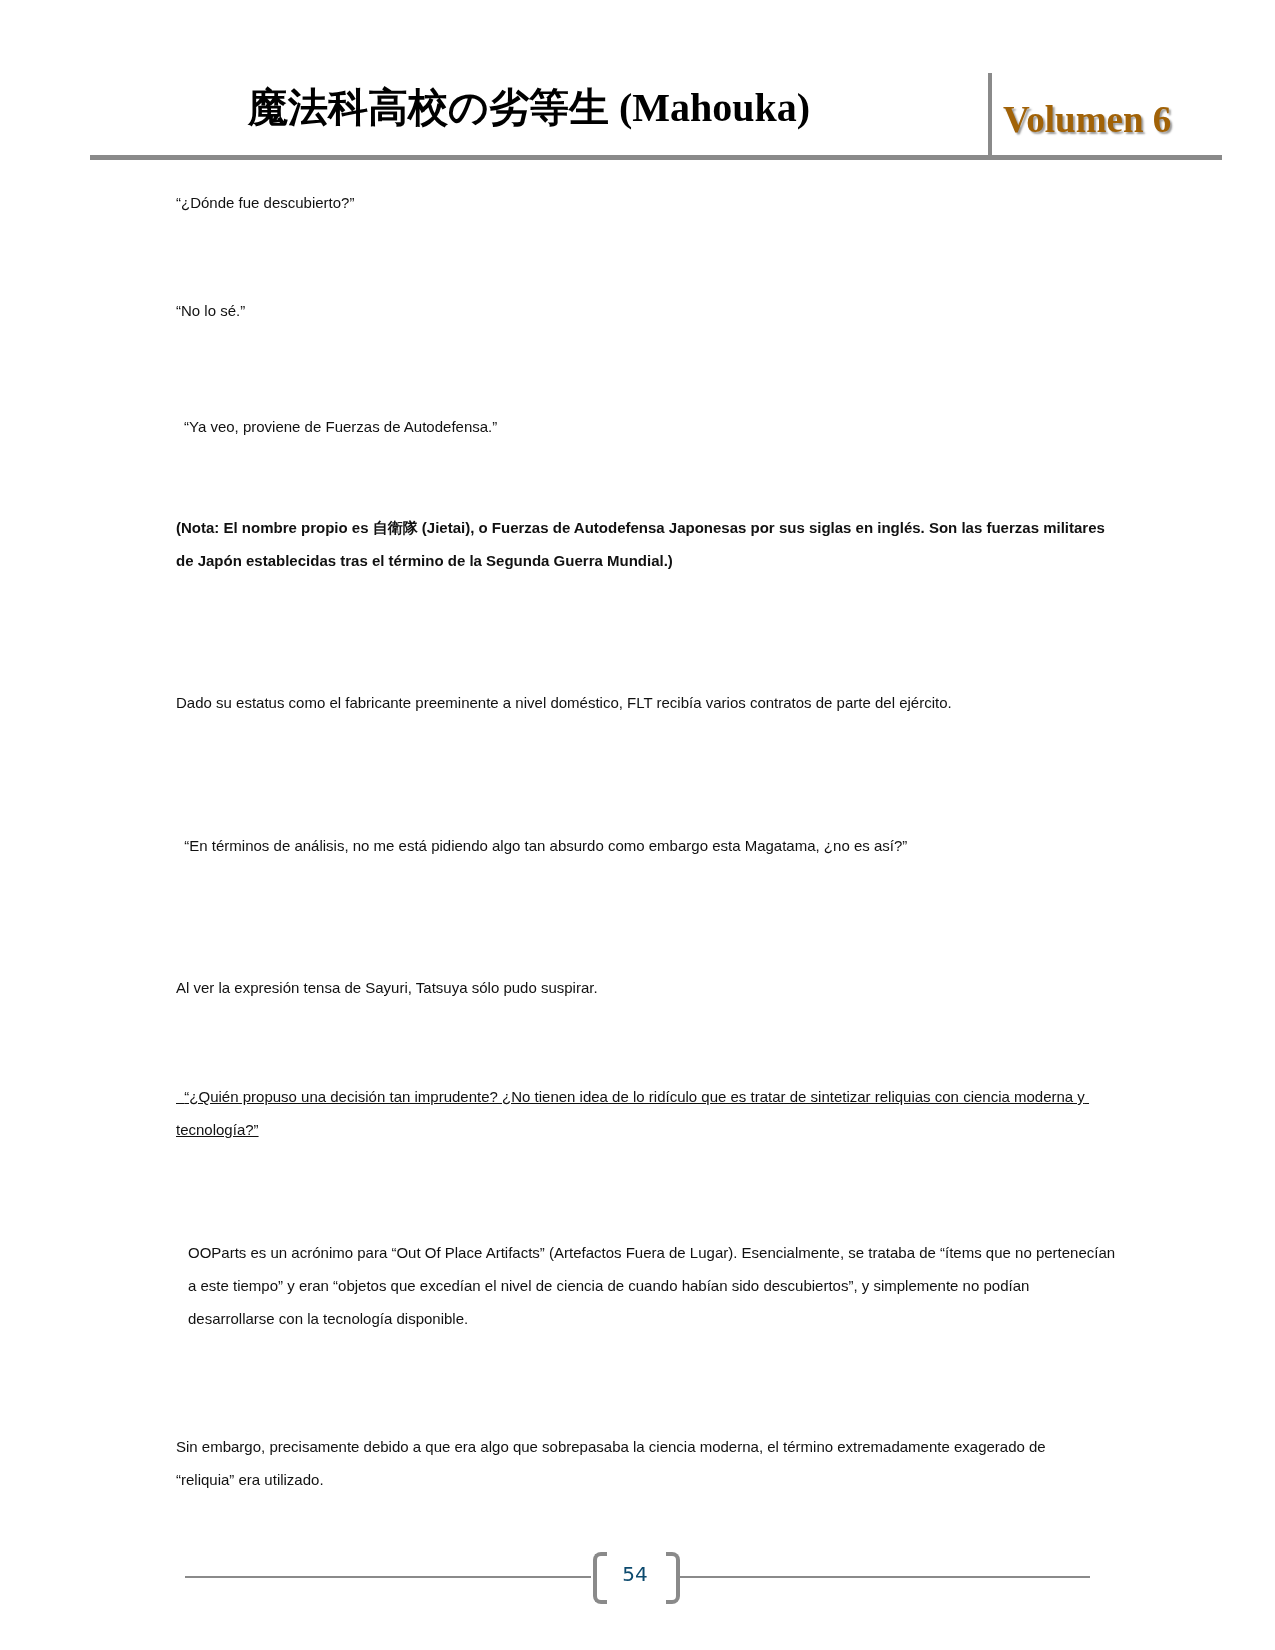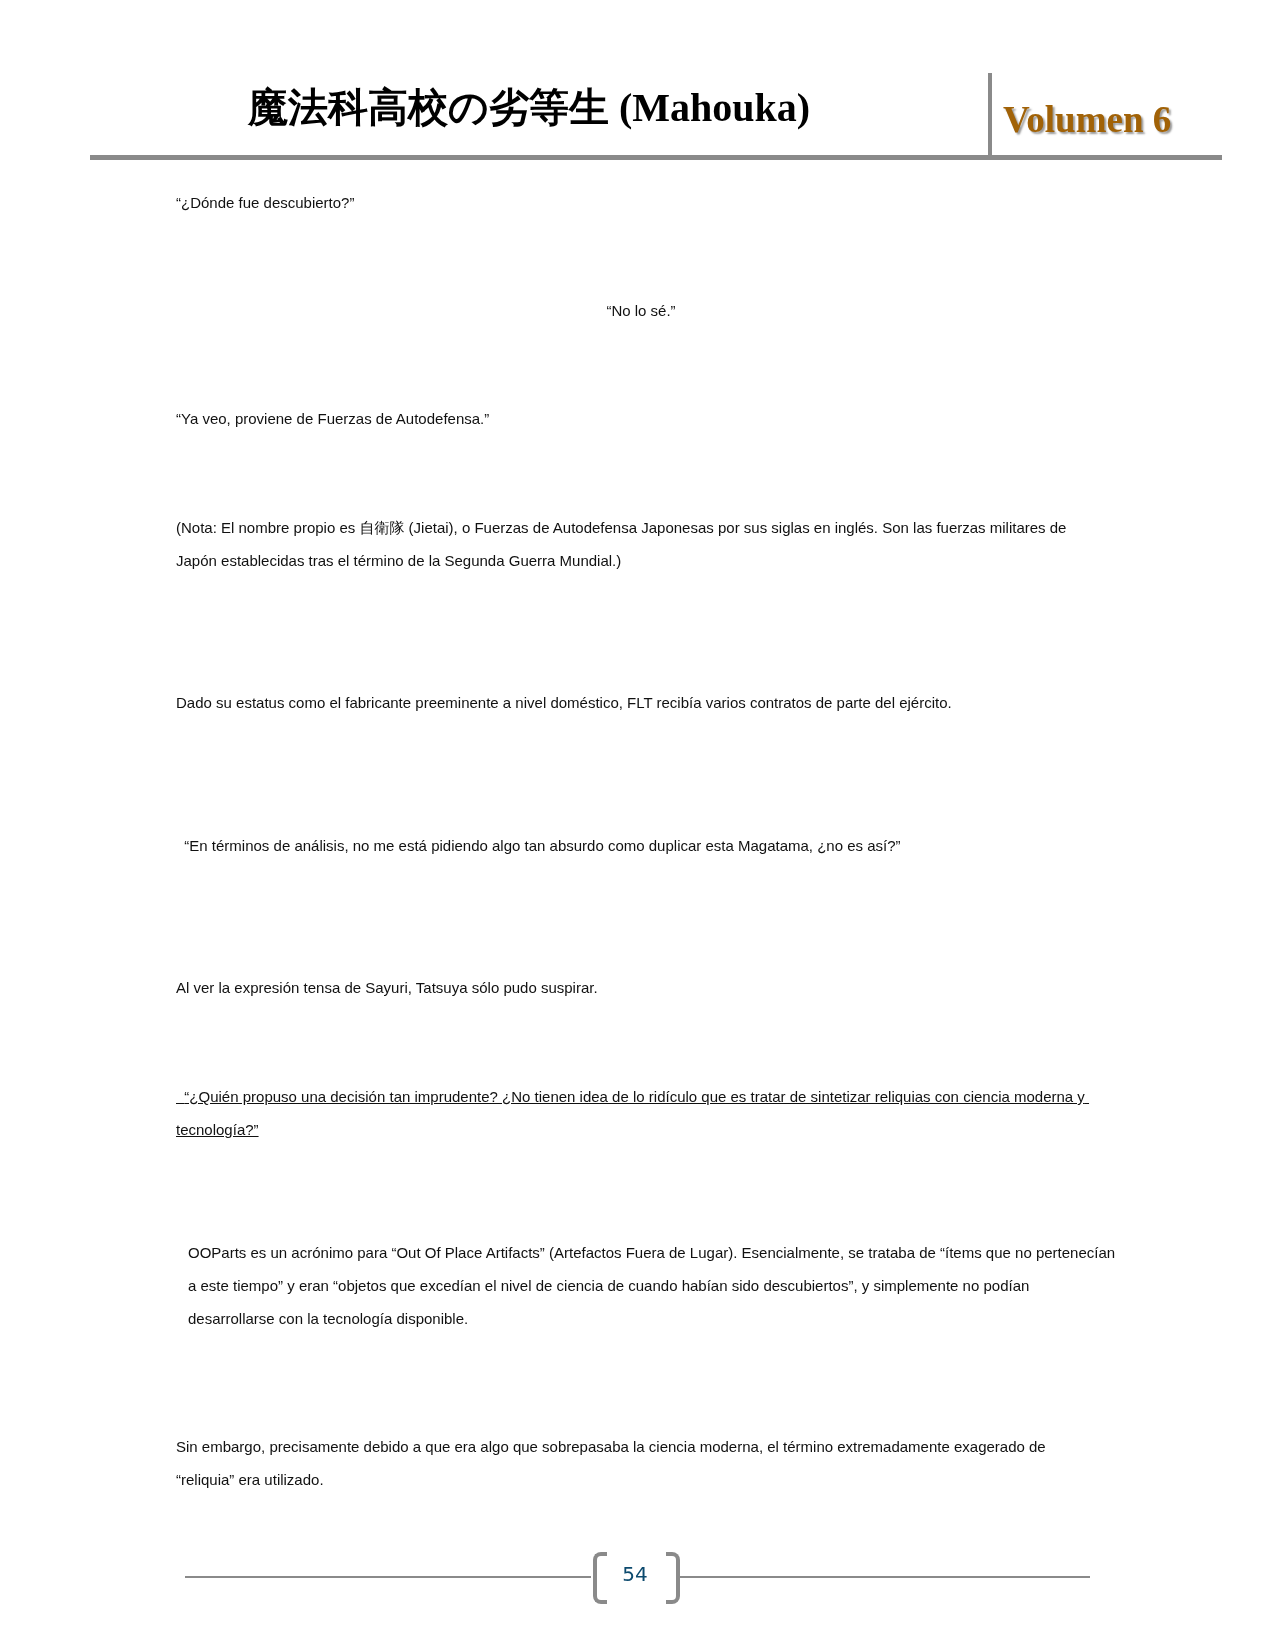--- a/index.html
+++ b/index.html
@@ -23,25 +23,25 @@
 
 <div>
   <div class="header-title">魔法科高校の劣等生 (Mahouka)</div>
   <div class="header-vsep"></div>
   <div class="header-vol">Volumen 6</div>
   <div class="header-rule"></div>
 </div>
 
 <div class="page-body">
   <p class="para" style="top:186px;margin:0;">“¿Dónde fue descubierto?”</p>
-  <p class="para" style="top:294px;margin:0;text-align:center;">“No lo sé.”</p>
-  <p class="para" style="top:402px;margin:0;">“Ya veo, proviene de Fuerzas de Autodefensa.”</p>
-  <p class="para" style="top:511px;margin:0;">(Nota: El nombre propio es 自衛隊 (Jietai), o Fuerzas de Autodefensa Japonesas por sus siglas en inglés. Son las fuerzas militares de Japón establecidas tras el término de la Segunda Guerra Mundial.)</p>
+  <p class="para" style="top:294px;margin:0;">“No lo sé.”</p>
+  <p class="para" style="top:402px;margin:8px;">“Ya veo, proviene de Fuerzas de Autodefensa.”</p>
+  <p class="para" style="top:511px;margin:0;font-weight:bold;">(Nota: El nombre propio es 自衛隊 (Jietai), o Fuerzas de Autodefensa Japonesas por sus siglas en inglés. Son las fuerzas militares de Japón establecidas tras el término de la Segunda Guerra Mundial.)</p>
   <p class="para" style="top:686px;margin:0;">Dado su estatus como el fabricante preeminente a nivel doméstico, FLT recibía varios contratos de parte del ejército.</p>
-  <p class="para" style="top:829px;margin:0;white-space:pre-wrap;">  “En términos de análisis, no me está pidiendo algo tan absurdo como duplicar esta Magatama, ¿no es así?”</p>
+  <p class="para" style="top:829px;margin:0;white-space:pre-wrap;">  “En términos de análisis, no me está pidiendo algo tan absurdo como embargo esta Magatama, ¿no es así?”</p>
   <p class="para" style="top:971px;margin:0;">Al ver la expresión tensa de Sayuri, Tatsuya sólo pudo suspirar.</p>
   <p class="para" style="top:1080px;margin:0;white-space:pre-wrap;text-decoration:underline;">  “¿Quién propuso una decisión tan imprudente? ¿No tienen idea de lo ridículo que es tratar de sintetizar reliquias con ciencia moderna y tecnología?”</p>
   <p class="para" style="top:1224px;margin:12px;">OOParts es un acrónimo para “Out Of Place Artifacts” (Artefactos Fuera de Lugar). Esencialmente, se trataba de “ítems que no pertenecían a este tiempo” y eran “objetos que excedían el nivel de ciencia de cuando habían sido descubiertos”, y simplemente no podían desarrollarse con la tecnología disponible.</p>
   <p class="para" style="top:1430px;margin:0;">Sin embargo, precisamente debido a que era algo que sobrepasaba la ciencia moderna, el término extremadamente exagerado de “reliquia” era utilizado.</p>
 </div>
 
 <div>
   <div class="footer-line left"></div>
   <div class="bracket left"></div>
   <div class="page-number">54</div>

